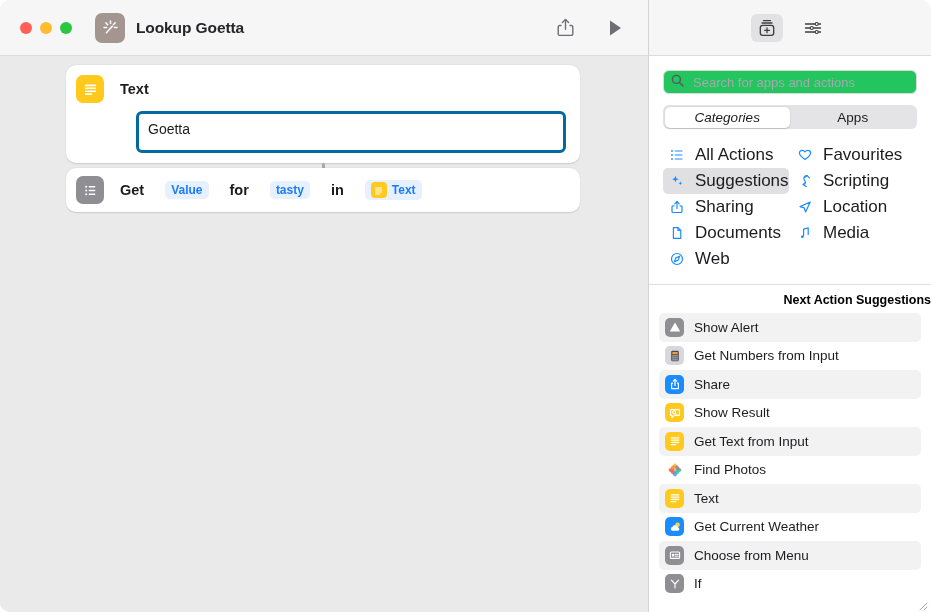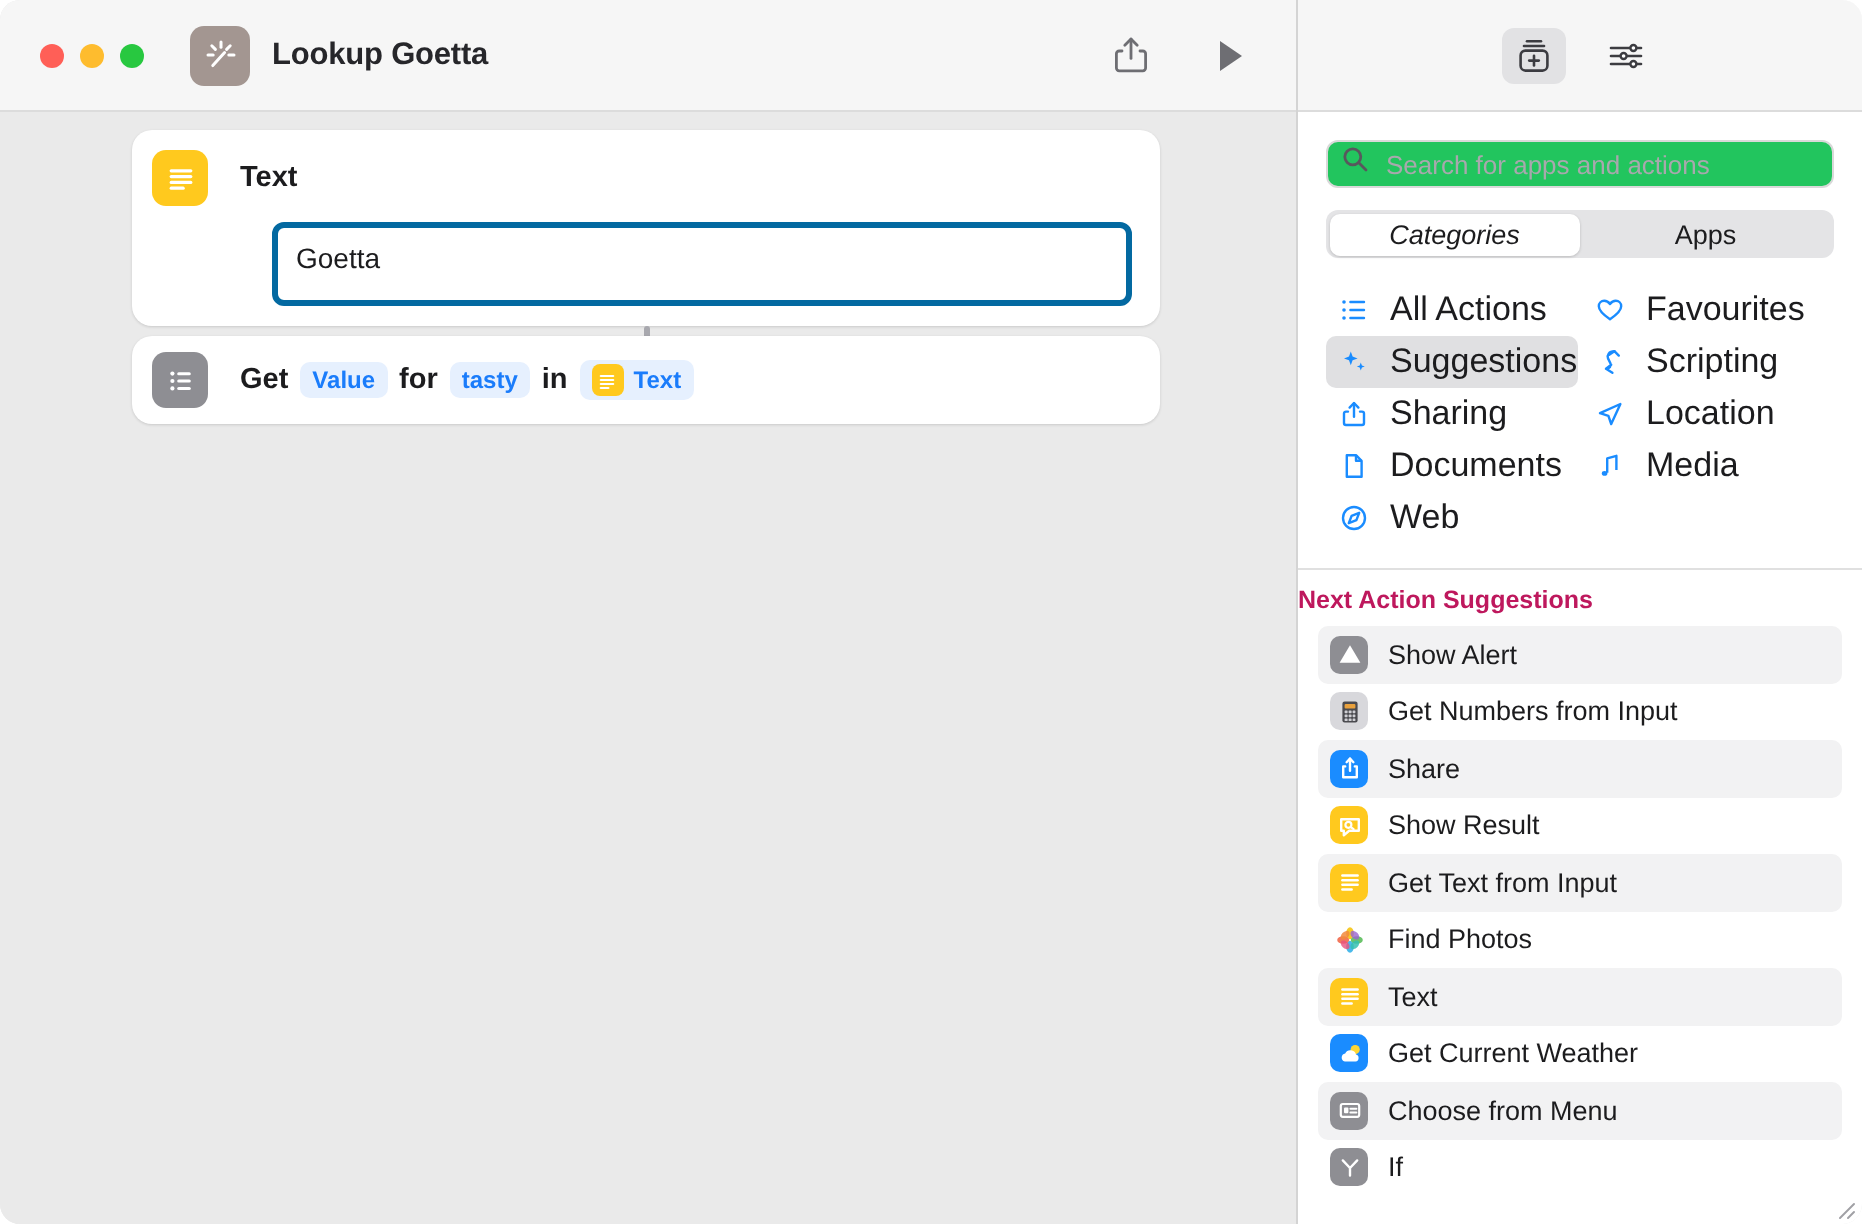--- a/index.html
+++ b/index.html
@@ -162,21 +162,21 @@
     align-items: center;
     padding-left: 10px;
   }
   .row-text {
     display: flex;
     align-items: center;
     margin-left: 16px;
     font-size: 14.5px;
     font-weight: bold;
     color: #1c1c1e;
-    gap: 6px;
+    gap: 21px;
     text-align: right;
   }
   .token {
     background: #e6f0fe;
     color: #1a7cfb;
     border-radius: 5px;
     padding: 2px 6px;
     font-weight: bold;
     font-size: 12px;
     display: inline-flex;
@@ -305,24 +305,24 @@
     color: #1c1c1e;
   }
 
   .sb-divider {
     height: 1px;
     background: #e0e0e0;
     margin-top: 2px;
   }
 
   .sug-header {
-    text-align: left;
+    text-align: right;
     font-size: 12.5px;
     font-weight: bold;
-    color: #be185d;
+    color: #000000;
     padding: 8px 0 6px 0;
   }
   .sug-list {
     padding: 0 10px;
     box-sizing: border-box;
   }
   .sug-row {
     display: flex;
     align-items: center;
     height: 28.5px;

